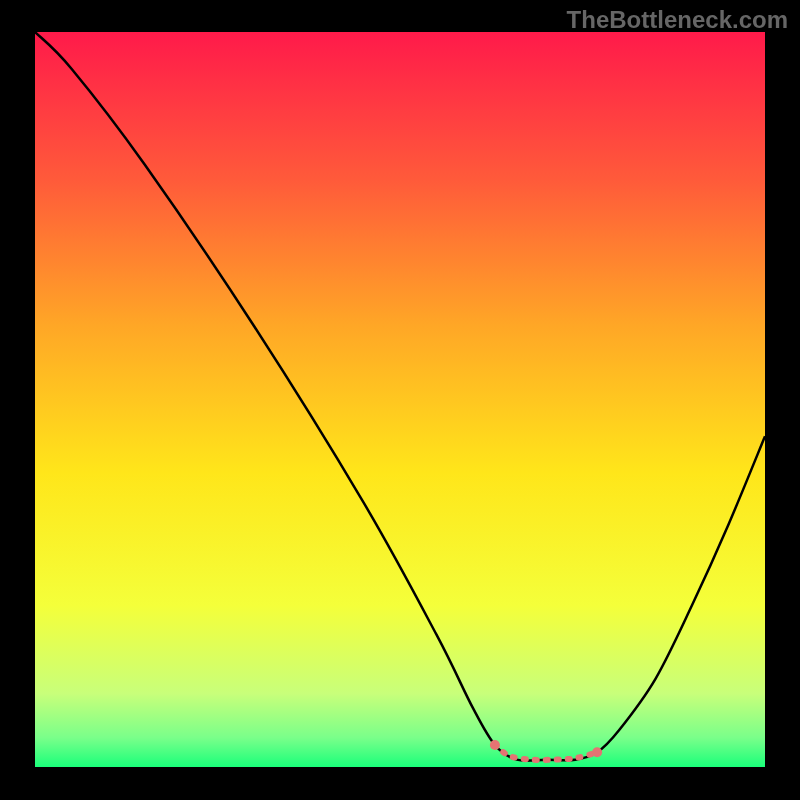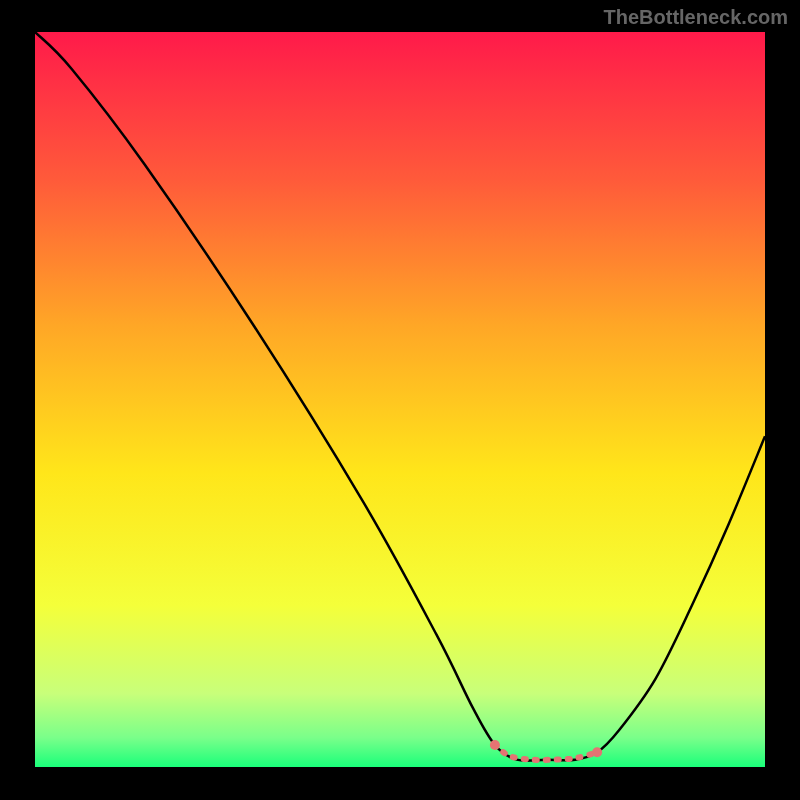--- a/index.html
+++ b/index.html
@@ -9,21 +9,21 @@
     width: 800px;
     height: 800px;
     position: relative;
     font-family: Arial, sans-serif;
   }
   .watermark {
     position: absolute;
     top: 6px;
     right: 12px;
     color: #666;
-    font-size: 20px;
+    font-size: 24px;
     font-weight: bold;
     z-index: 10;
   }
   .plot-area {
     position: absolute;
     left: 35px;
     top: 32px;
     width: 730px;
     height: 735px;
   }

